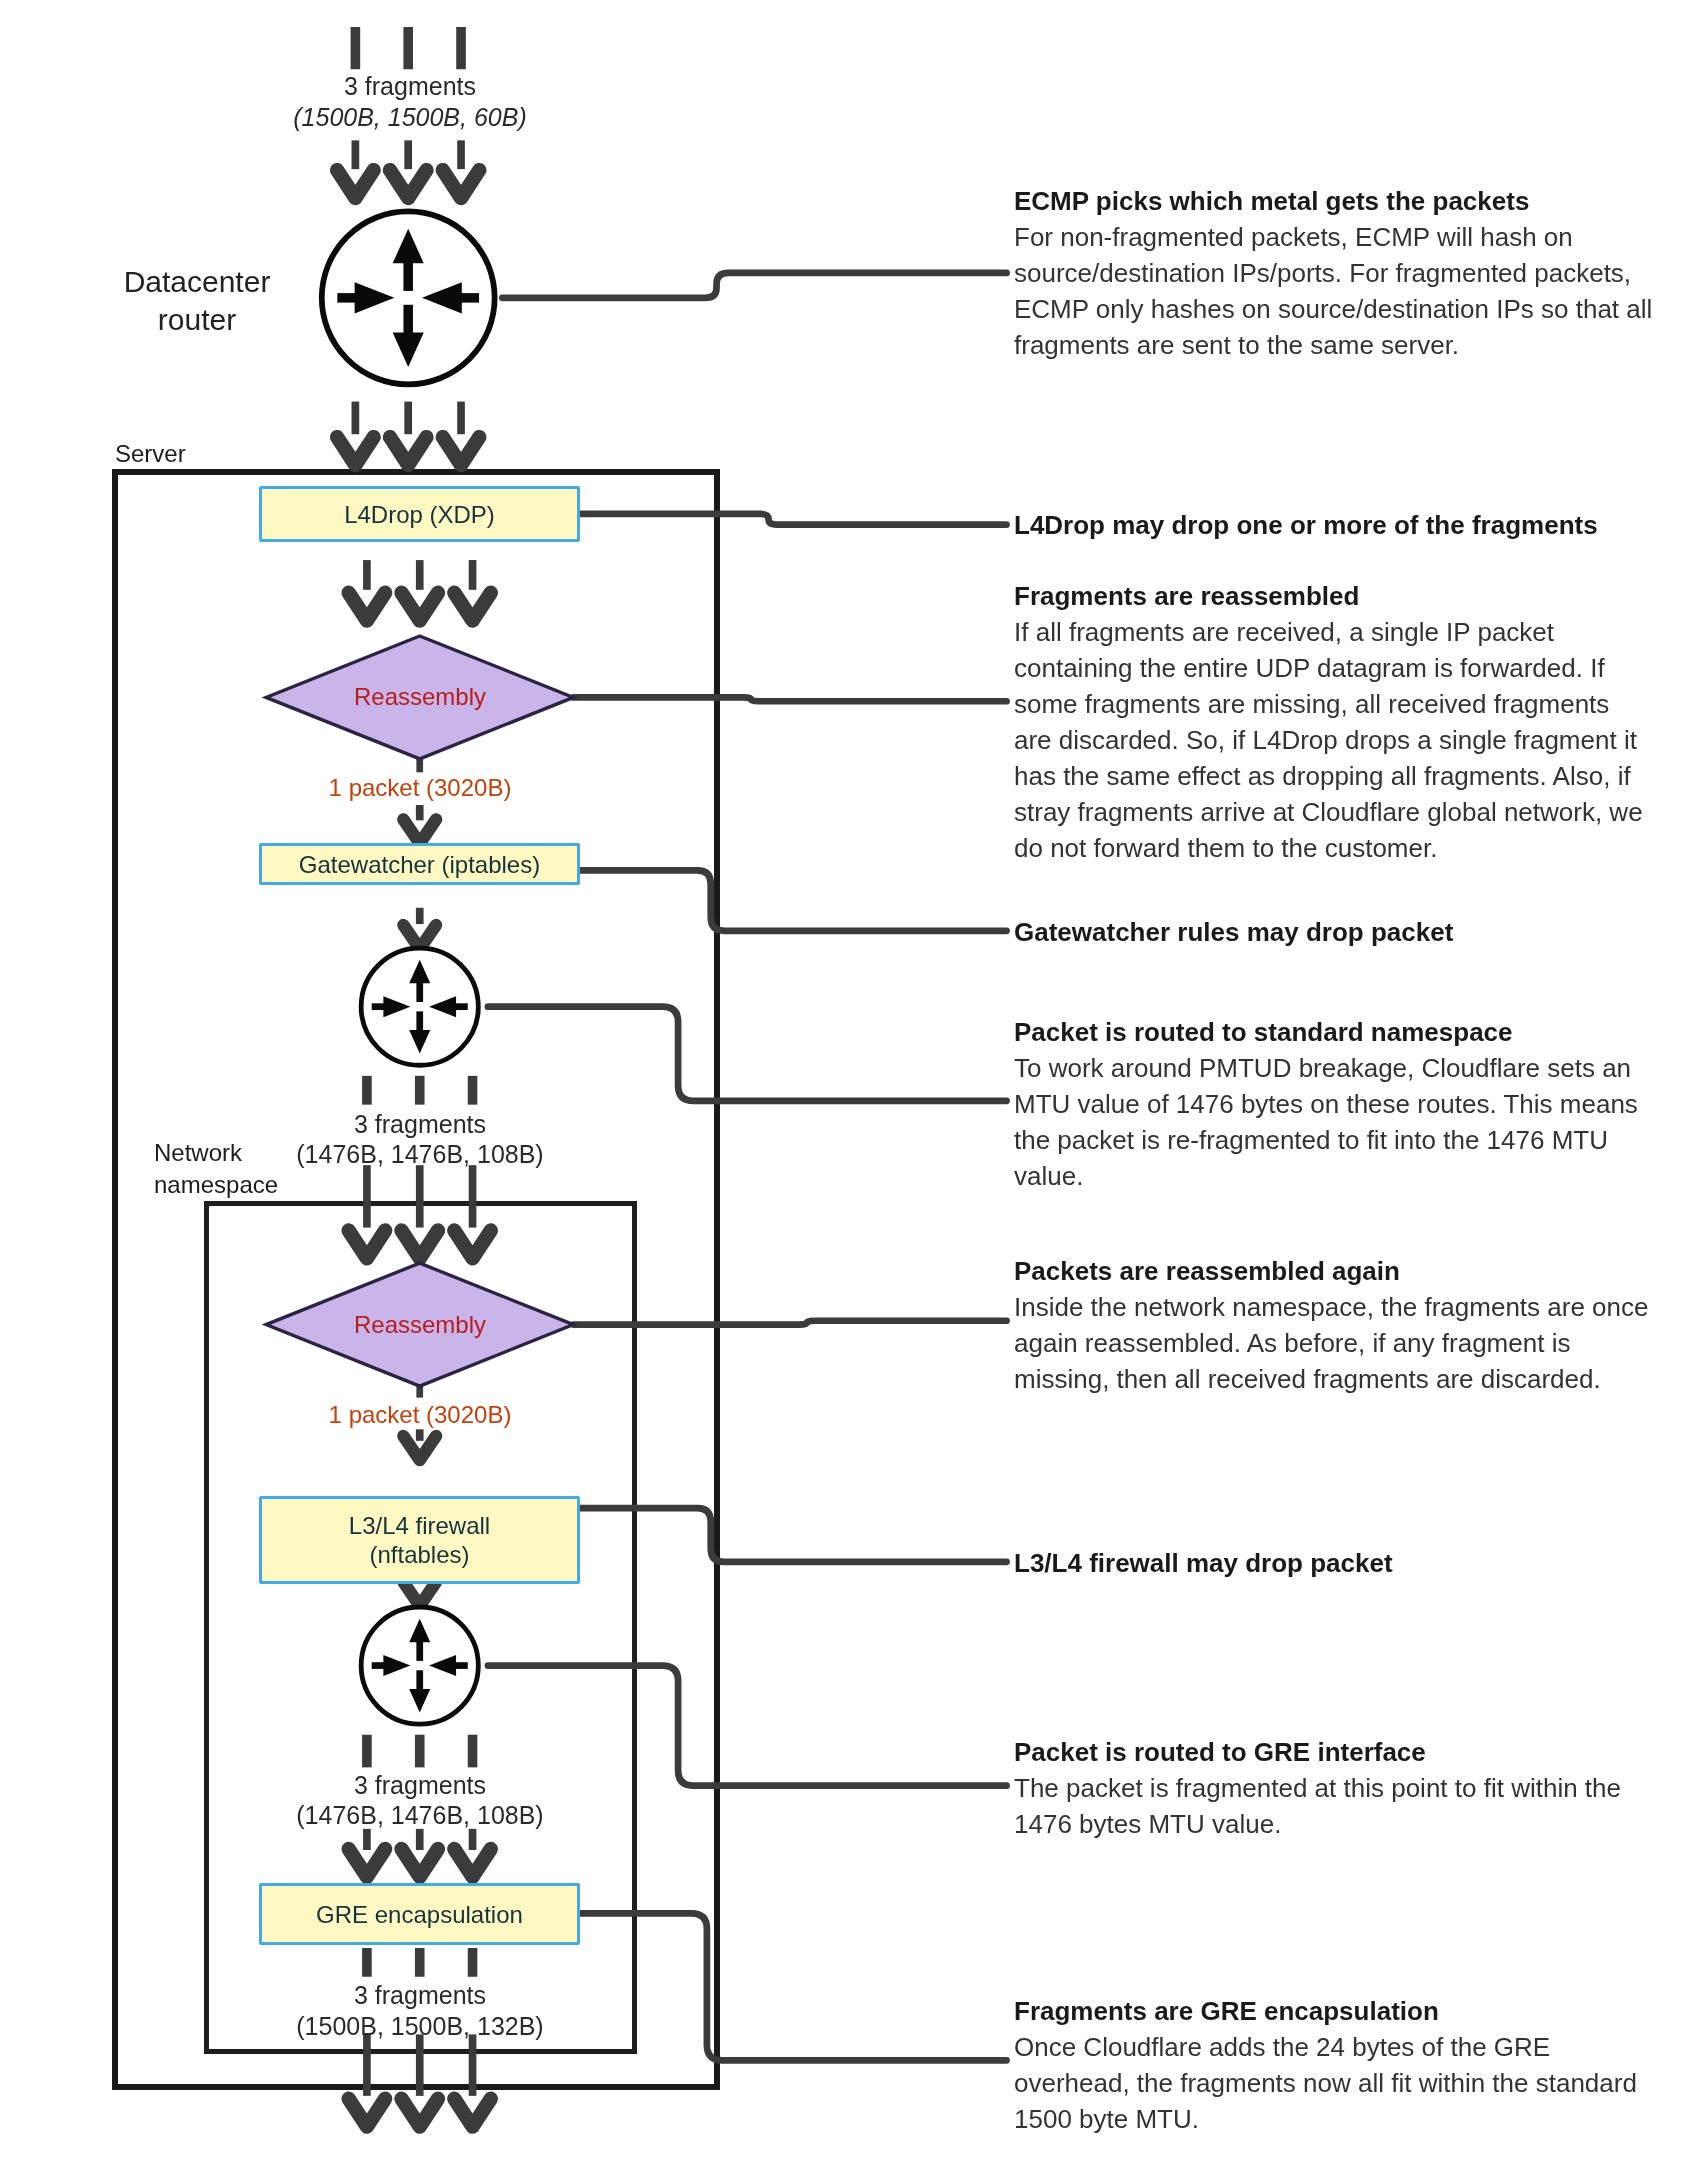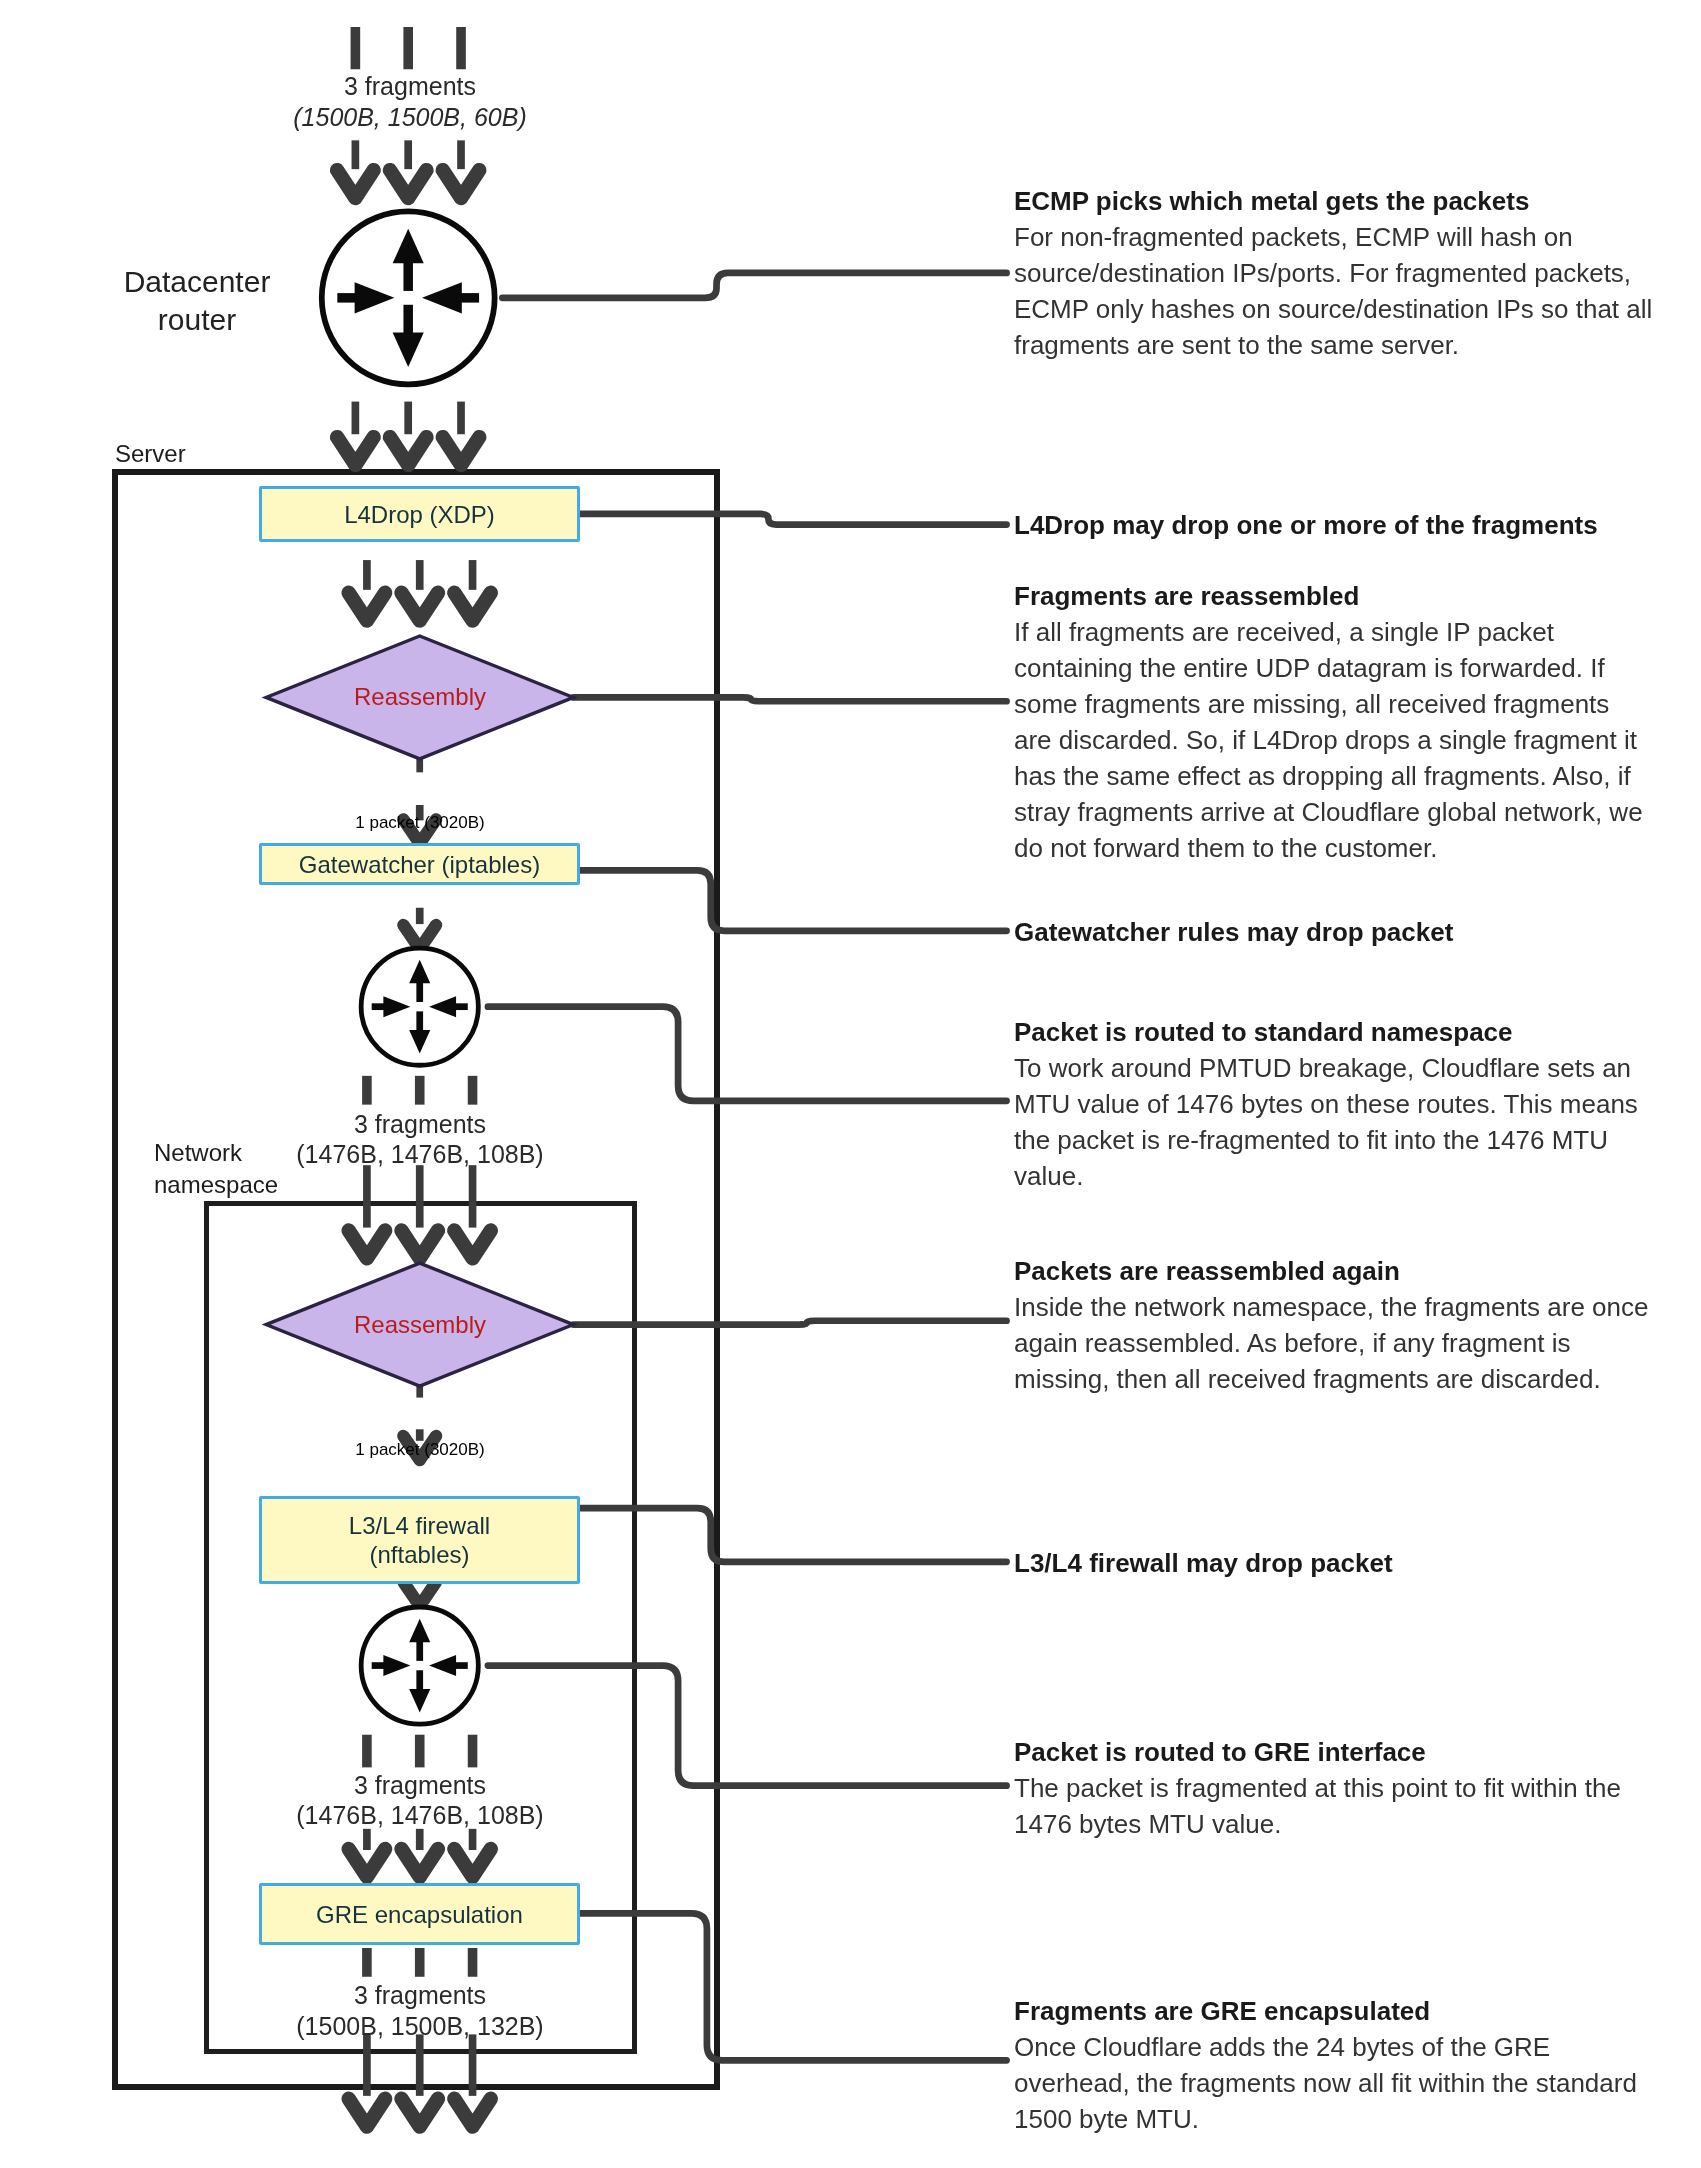--- a/index.html
+++ b/index.html
@@ -12,21 +12,21 @@
   .node{position:absolute;z-index:2;box-sizing:border-box;background:#fef9c3;border:3.8px solid #42ace2;
         display:flex;align-items:center;justify-content:center;text-align:center;
         font-size:24px;color:#16323c;white-space:pre-line;line-height:29px;border-radius:1.9px;}
   #node-l4drop{left:259px;top:486px;width:321px;height:56px;}
   #node-gatewatcher{left:259px;top:843px;width:321px;height:42px;}
   #node-l3l4{left:259px;top:1464px;width:321px;height:88px;margin-top:32px;}
   #node-gre{left:259px;top:1883px;width:321px;height:62px;}
   .lbl{position:absolute;z-index:2;white-space:pre-line;color:#2a2a2a;}
   .lbl.center{transform:translateX(-50%);text-align:center;}
   .frag{font-size:25px;line-height:31px;}
-  .packet{font-size:17px;color:#000000;margin-top:39px;}
+  .packet{font-size:24px;color:#c2410c;}
   .diamond-label{position:absolute;z-index:2;transform:translate(-50%,-50%);
                  font-size:24px;color:#b91c1c;}
   #dc-label{left:197px;top:263px;transform:translateX(-50%);text-align:center;
             font-size:30px;line-height:38px;color:#222;}
   #server-label{left:115px;top:440px;font-size:24px;color:#1d1d1d;}
   #nn-label{left:154px;top:1137px;font-size:24px;line-height:32px;color:#1d1d1d;}
   .ann{position:absolute;left:1014px;width:672px;z-index:2;}
   .ann h3{margin:0;font-size:26px;line-height:36px;font-weight:bold;color:#1a1a1a;}
   .ann p{margin:0;font-size:26px;line-height:36px;color:#333;white-space:pre-line;}
   #ann-0{top:183px;} #ann-1{top:507px;} #ann-2{top:578px;} #ann-3{top:914px;}
@@ -206,20 +206,20 @@
   </div>
   <div class="ann" id="ann-6">
     <h3>L3/L4 firewall may drop packet</h3>
   </div>
   <div class="ann" id="ann-7">
     <h3>Packet is routed to GRE interface</h3>
     <p>The packet is fragmented at this point to fit within the
 1476 bytes MTU value.</p>
   </div>
   <div class="ann" id="ann-8">
-    <h3>Fragments are GRE encapsulated</h3>
+    <h3>Fragments are GRE encapsulation</h3>
     <p>Once Cloudflare adds the 24 bytes of the GRE
 overhead, the fragments now all fit within the standard
 1500 byte MTU.</p>
   </div>
 
 </div>
 
 
 </body></html>

